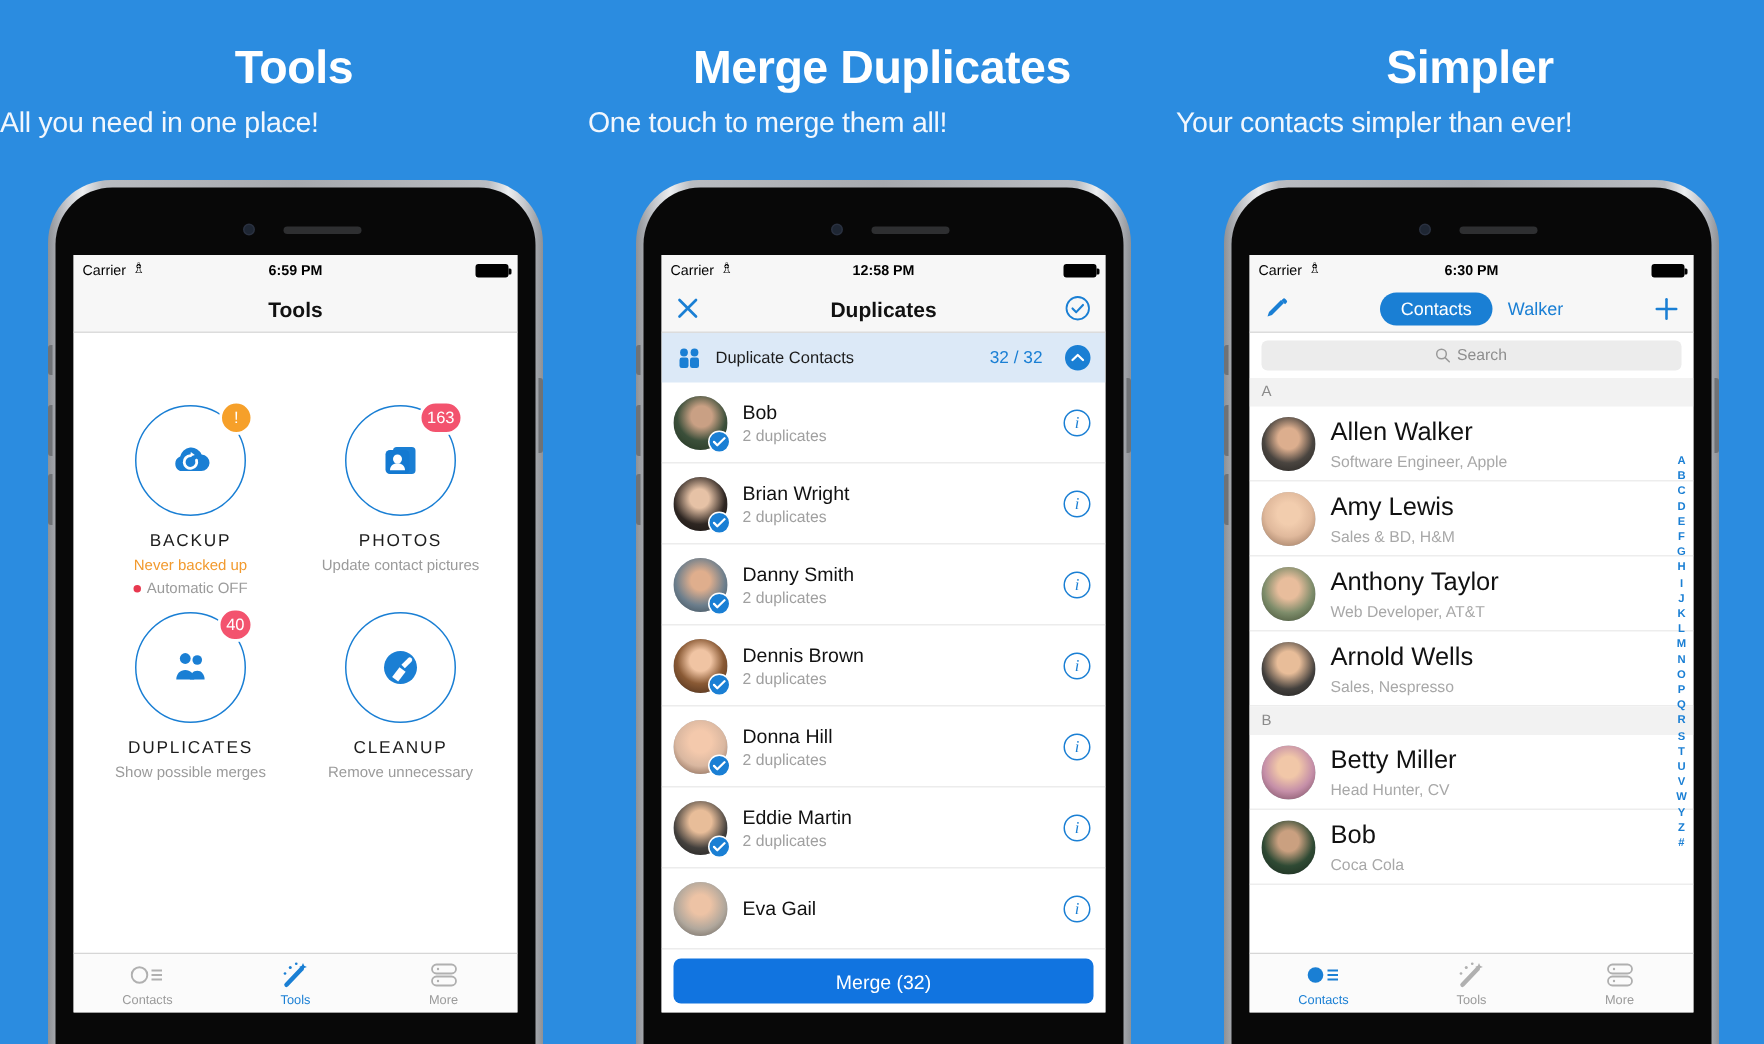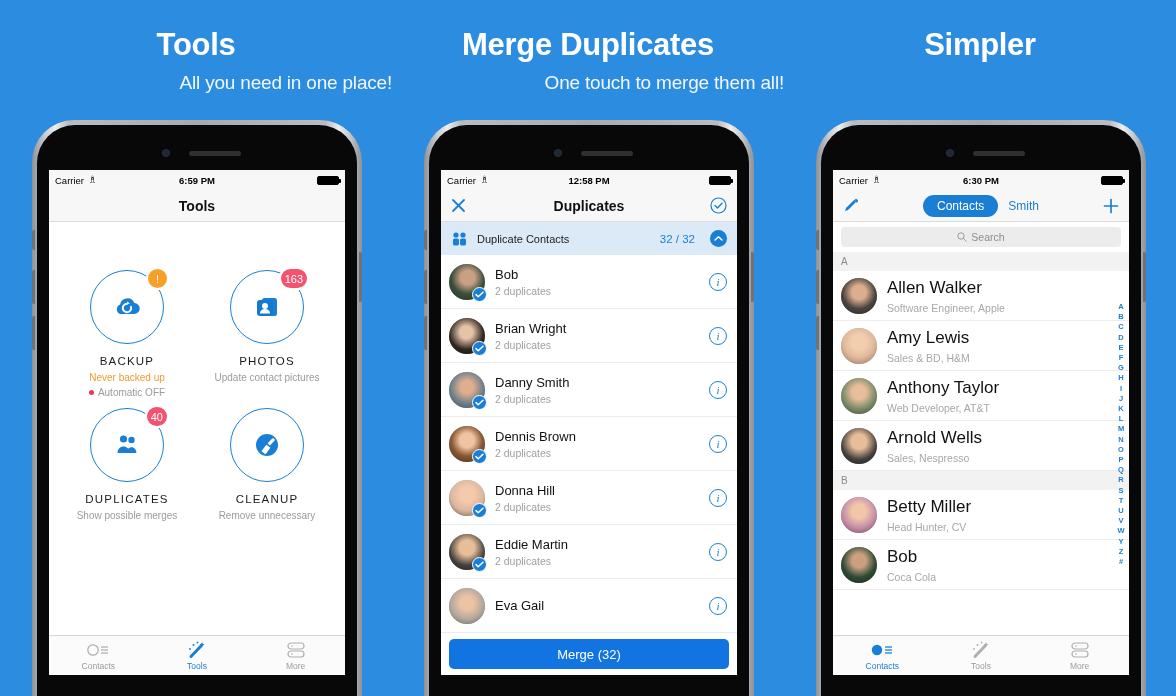--- a/index.html
+++ b/index.html
@@ -20,21 +20,21 @@
   .headline {
     text-align: center;
     color: #ffffff;
     font-size: 31px;
     font-weight: bold;
     letter-spacing: -0.3px;
     line-height: 1;
     margin-top: 29px;
   }
   .subhead {
-    text-align: right;
+    text-align: left;
     color: #f2f7fd;
     font-size: 19px;
     font-weight: normal;
     letter-spacing: -0.2px;
     margin-top: 12px;
   }
 
   
   .device {
     position: absolute;
@@ -584,20 +584,21 @@
 
             <div class="merge-btn">Merge (32)</div>
           </div>
         </div>
       </div>
     </div>
   </div>
 
   <div class="panel panel-3">
     <div class="headline">Simpler</div>
+    <div class="subhead">Your contacts simpler than ever!</div>
 
     <div class="device">
       <div class="side-btn sb-1"></div>
       <div class="side-btn sb-2"></div>
       <div class="side-btn sb-3"></div>
       <div class="side-btn-r"></div>
       <div class="device-face">
         <div class="frontcam"></div>
         <div class="earpiece"></div>
 
@@ -615,21 +616,21 @@
 
           <div class="navbar">
             <div class="nav-left">
               <svg width="16" height="16" viewBox="0 0 16 16">
                   <path d="M2 13l1-3 8-8 2 2-8 8z" fill="#1a7fd4"></path>
                   <path d="M11.2 2.3l2.5 2.5 1-1a1.2 1.2 0 0 0 0-1.7l-.8-.8a1.2 1.2 0 0 0-1.7 0z" fill="#1a7fd4"></path>
                 </svg>
             </div>
             <div class="seg-wrap">
               <span class="seg-pill">Contacts</span>
-              <span class="seg-plain">Smith</span>
+              <span class="seg-plain">Walker</span>
             </div>
             <div class="nav-right">
               <svg width="16" height="16" viewBox="0 0 16 16">
                   <line x1="8" y1="1.5" x2="8" y2="14.5" stroke="#1a7fd4" stroke-width="1.7" stroke-linecap="round"></line>
                   <line x1="1.5" y1="8" x2="14.5" y2="8" stroke="#1a7fd4" stroke-width="1.7" stroke-linecap="round"></line>
                 </svg>
             </div>
           </div>
 
           <div class="searchbar-wrap">

